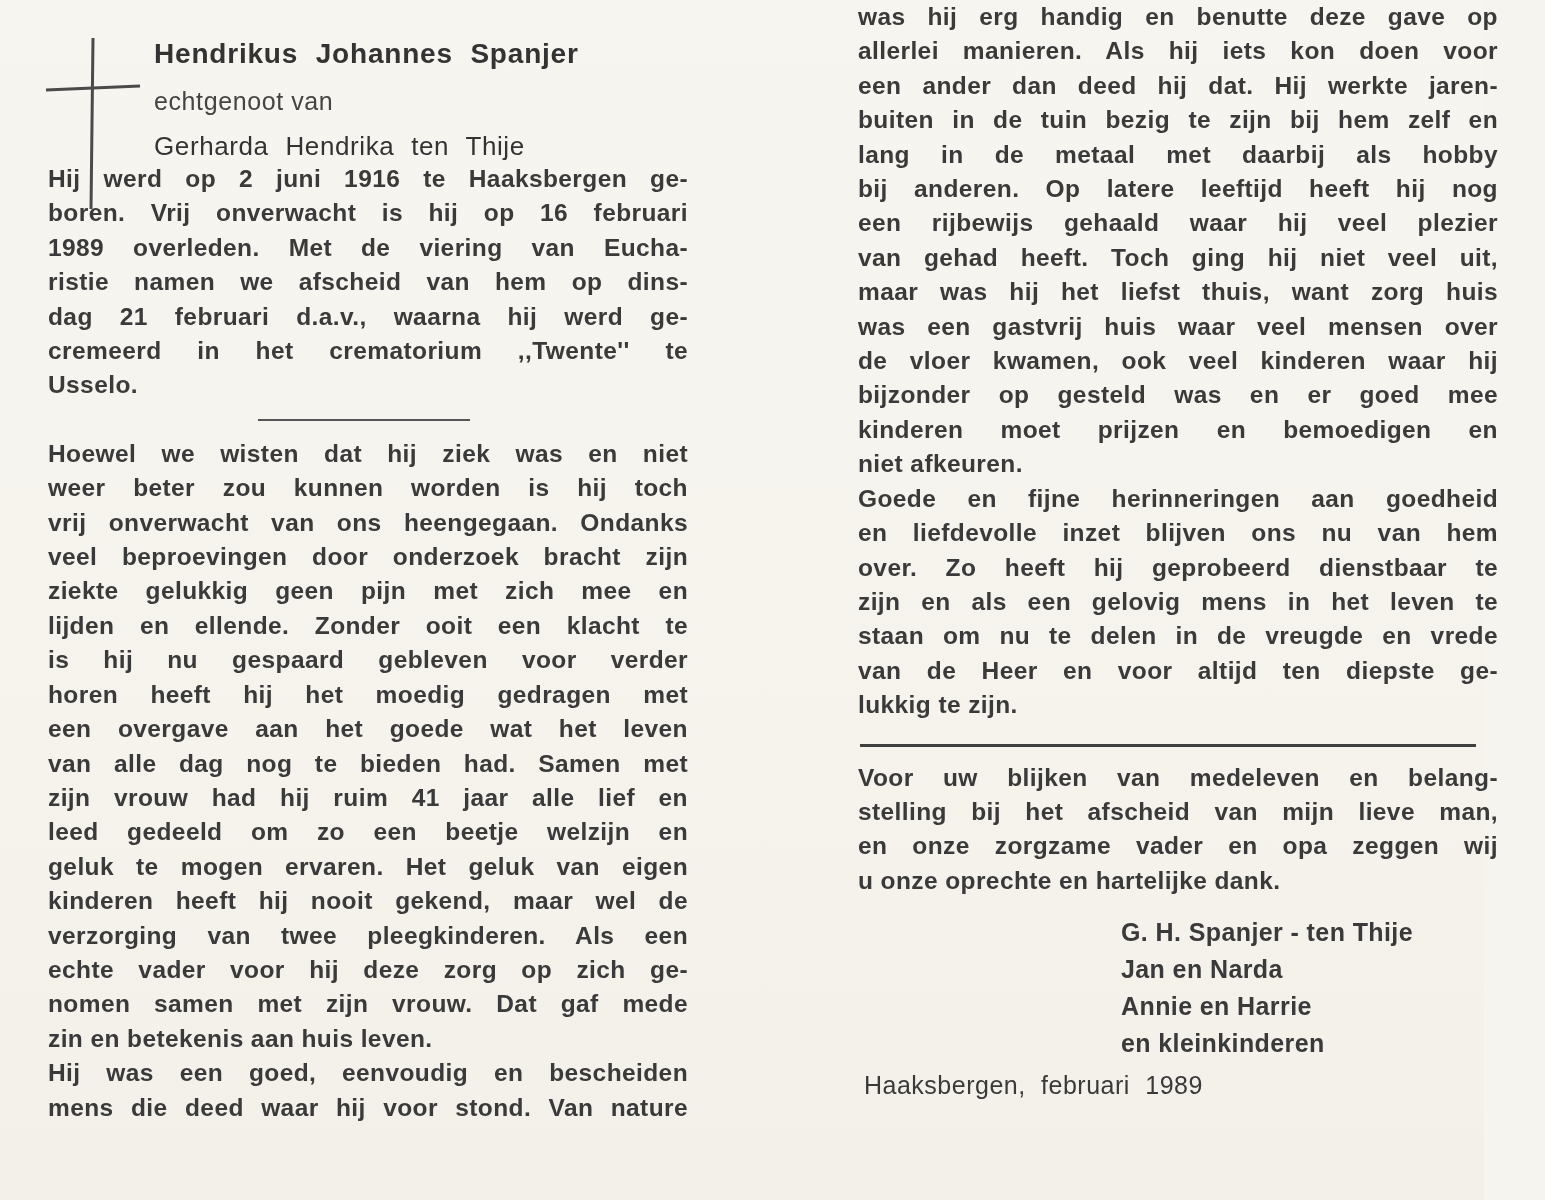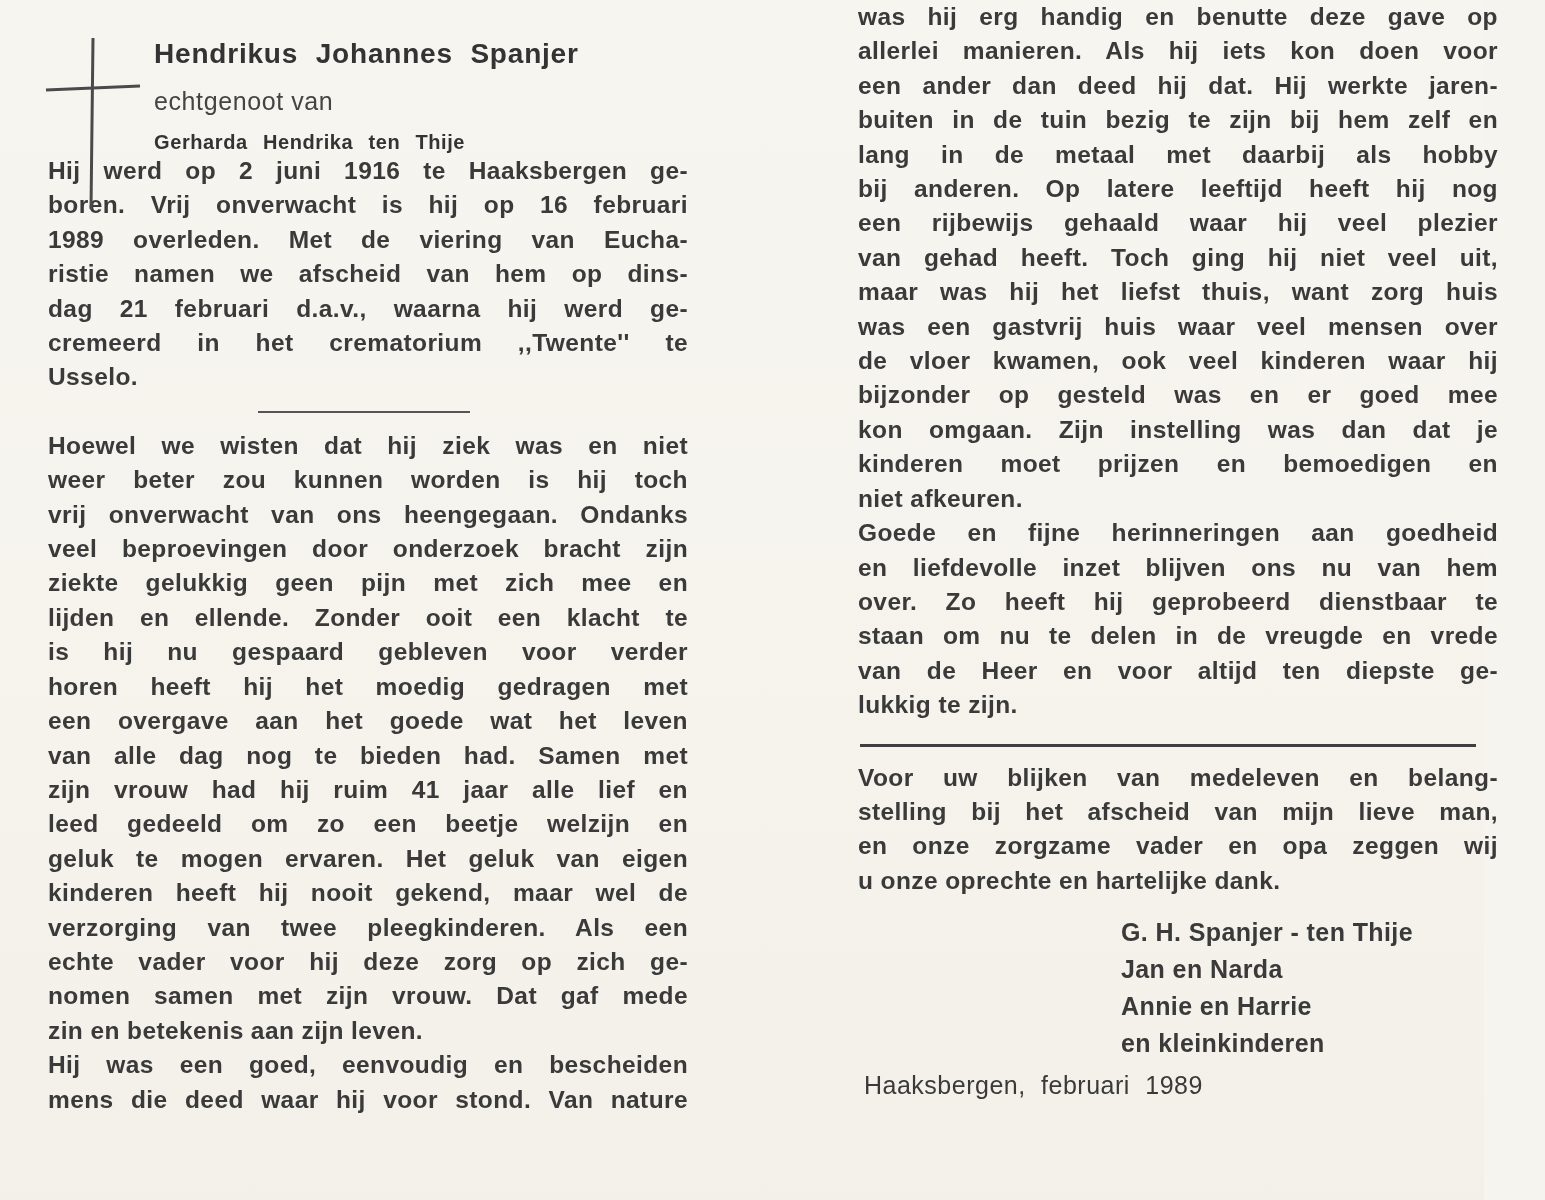--- a/index.html
+++ b/index.html
@@ -40,22 +40,22 @@
   }
   .relation {
     margin-top: 17px;
     font-size: 25px;
     font-weight: 400;
     letter-spacing: 0.6px;
     color: #444;
   }
   .spouse-name {
     margin-top: 15px;
-    font-size: 20px;
-    font-weight: 700;
+    font-size: 26px;
+    font-weight: 400;
     letter-spacing: 0.6px;
     word-spacing: 9px;
     color: #333;
   }
 
   .cross {
     position: absolute;
     left: -4px; top: 36px;
     width: 100px; height: 175px;
   }
@@ -142,21 +142,21 @@
         <div class="line">horen heeft hij het moedig gedragen met</div>
         <div class="line">een overgave aan het goede wat het leven</div>
         <div class="line">van alle dag nog te bieden had. Samen met</div>
         <div class="line">zijn vrouw had hij ruim 41 jaar alle lief en</div>
         <div class="line">leed gedeeld om zo een beetje welzijn en</div>
         <div class="line">geluk te mogen ervaren. Het geluk van eigen</div>
         <div class="line">kinderen heeft hij nooit gekend, maar wel de</div>
         <div class="line">verzorging van twee pleegkinderen. Als een</div>
         <div class="line">echte vader voor hij deze zorg op zich ge-</div>
         <div class="line">nomen samen met zijn vrouw. Dat gaf mede</div>
-        <div class="line line-last">zin en betekenis aan zijn leven.</div>
+        <div class="line line-last">zin en betekenis aan huis leven.</div>
       </div>
 
     <div class="para para-cont">
         <div class="line">Hij was een goed, eenvoudig en bescheiden</div>
         <div class="line">mens die deed waar hij voor stond. Van nature</div>
       </div>
 
   </div>
 
   <div class="col col-right">
@@ -167,29 +167,29 @@
         <div class="line">een ander dan deed hij dat. Hij werkte jaren-</div>
         <div class="line">buiten in de tuin bezig te zijn bij hem zelf en</div>
         <div class="line">lang in de metaal met daarbij als hobby</div>
         <div class="line">bij anderen. Op latere leeftijd heeft hij nog</div>
         <div class="line">een rijbewijs gehaald waar hij veel plezier</div>
         <div class="line">van gehad heeft. Toch ging hij niet veel uit,</div>
         <div class="line">maar was hij het liefst thuis, want zorg huis</div>
         <div class="line">was een gastvrij huis waar veel mensen over</div>
         <div class="line">de vloer kwamen, ook veel kinderen waar hij</div>
         <div class="line">bijzonder op gesteld was en er goed mee</div>
-        <div class="line">kon omgaan. Zijn instelling was dan dat je</div>
         <div class="line">kinderen moet prijzen en bemoedigen en</div>
         <div class="line line-last">niet afkeuren.</div>
       </div>
 
     <div class="para para-cont">
         <div class="line">Goede en fijne herinneringen aan goedheid</div>
         <div class="line">en liefdevolle inzet blijven ons nu van hem</div>
         <div class="line">over. Zo heeft hij geprobeerd dienstbaar te</div>
+        <div class="line">zijn en als een gelovig mens in het leven te</div>
         <div class="line">staan om nu te delen in de vreugde en vrede</div>
         <div class="line">van de Heer en voor altijd ten diepste ge-</div>
         <div class="line line-last">lukkig te zijn.</div>
       </div>
 
     <div class="divider-right"></div>
 
     <div class="para">
         <div class="line">Voor uw blijken van medeleven en belang-</div>
         <div class="line">stelling bij het afscheid van mijn lieve man,</div>

